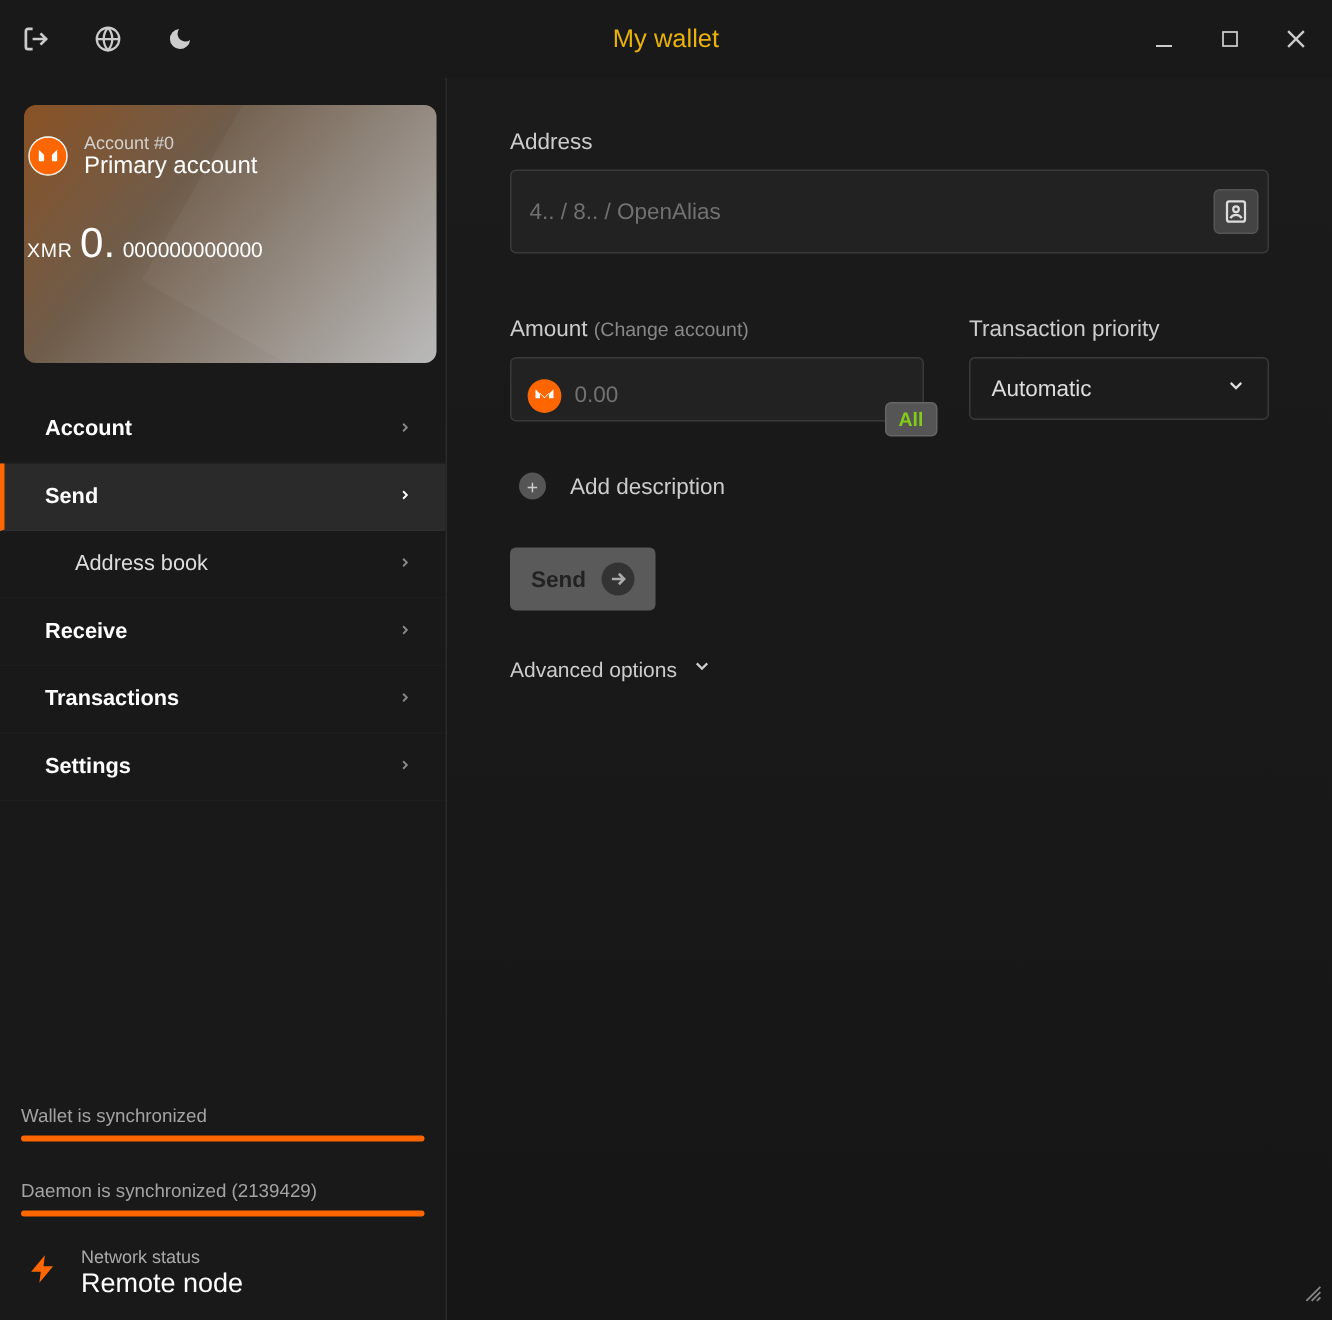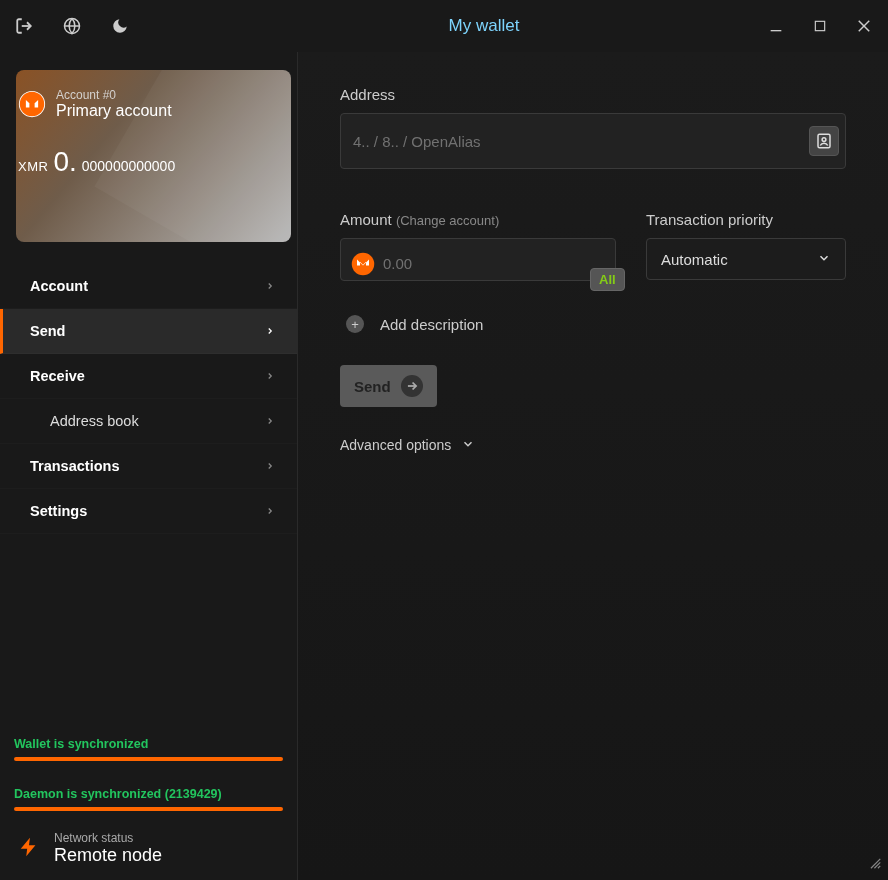--- a/index.html
+++ b/index.html
@@ -19,22 +19,21 @@
   padding: 0 14px;
   background: #191919;
 }
 .titlebar-left { display: flex; gap: 28px; align-items: center; }
 .titlebar-center {
   position: absolute;
   left: 50%;
   transform: translateX(-50%);
   font-size: 17px;
   font-weight: 500;
-  color: #7dd3fc;
-  margin-left: 40px;
+  color: #eab308;
 }
 .titlebar-right { margin-left: auto; display: flex; gap: 24px; align-items: center; }
 .tb-icon { width: 20px; height: 20px; display: flex; align-items: center; justify-content: center; color: #ccc; cursor: pointer; }
 
 .app-body { display: flex; height: calc(880px - 52px); }
 
 .sidebar {
   width: 298px;
   background: #191919;
   border-right: 1px solid #2a2a2a;
@@ -86,21 +85,21 @@
 }
 .nav-item.sub { padding-left: 50px; font-weight: 500; color: #ddd; }
 .nav-item.active {
   background: #2a2a2a;
   border-left: 3px solid #ff6600;
   padding-left: 27px;
 }
 .nav-chevron { color: #888; }
 
 .sidebar-bottom { margin-top: auto; padding: 0 14px 14px 14px; }
-.sync-label { font-size: 12.5px; font-weight: 700; color: #22c55e; margin-bottom: 6px; margin-top: 26px; }
+.sync-label { font-size: 12.5px; font-weight: 400; color: #a3a3a3; margin-bottom: 6px; margin-top: 26px; }
 .sync-bar { height: 4px; background: #ff6600; border-radius: 2px; margin-bottom: 20px; }
 .netstat { display: flex; align-items: center; gap: 14px; margin-top: 8px; padding-left: 4px; }
 .netstat-icon { color: #ff6600; }
 .netstat-text-top { font-size: 12px; color: #aaa; }
 .netstat-text-main { font-size: 18px; color: #fff; font-weight: 400; }
 
 .main {
   flex: 1;
   padding: 34px 42px;
   background: linear-gradient(180deg, #1b1b1b 0%, #161616 100%);
@@ -203,21 +202,21 @@
   cursor: pointer;
   margin-bottom: 30px;
 }
 .send-btn .arrow-circle {
   width: 22px; height: 22px; border-radius: 50%;
   background: #333;
   display: flex; align-items: center; justify-content: center;
   color: #aaa;
 }
 
-.adv-opt { display: flex; align-items: flex-start; gap: 10px; color: #ccc; font-size: 14px; cursor: pointer; }
+.adv-opt { display: flex; align-items: center; gap: 10px; color: #ccc; font-size: 14px; cursor: pointer; }
 
 .resize-handle {
   position: absolute;
   right: 6px; bottom: 6px;
   color: #888;
 }
 </style>
 </head>
 <body>
 
@@ -298,30 +297,30 @@
         </span>
       </div>
       <div class="nav-item active">
         <span>Send</span>
         <span class="nav-chevron">
           <svg width="10" height="10" viewBox="0 0 24 24" fill="none" stroke="#fff" stroke-width="3">
               <polyline points="9 18 15 12 9 6"></polyline>
             </svg>
         </span>
       </div>
+      <div class="nav-item sub">
+        <span>Address book</span>
+        <span class="nav-chevron">
+          <svg width="10" height="10" viewBox="0 0 24 24" fill="none" stroke="currentColor" stroke-width="3">
+              <polyline points="9 18 15 12 9 6"></polyline>
+            </svg>
+        </span>
+      </div>
       <div class="nav-item">
         <span>Receive</span>
-        <span class="nav-chevron">
-          <svg width="10" height="10" viewBox="0 0 24 24" fill="none" stroke="currentColor" stroke-width="3">
-              <polyline points="9 18 15 12 9 6"></polyline>
-            </svg>
-        </span>
-      </div>
-      <div class="nav-item sub">
-        <span>Address book</span>
         <span class="nav-chevron">
           <svg width="10" height="10" viewBox="0 0 24 24" fill="none" stroke="currentColor" stroke-width="3">
               <polyline points="9 18 15 12 9 6"></polyline>
             </svg>
         </span>
       </div>
       <div class="nav-item">
         <span>Transactions</span>
         <span class="nav-chevron">
           <svg width="10" height="10" viewBox="0 0 24 24" fill="none" stroke="currentColor" stroke-width="3">

